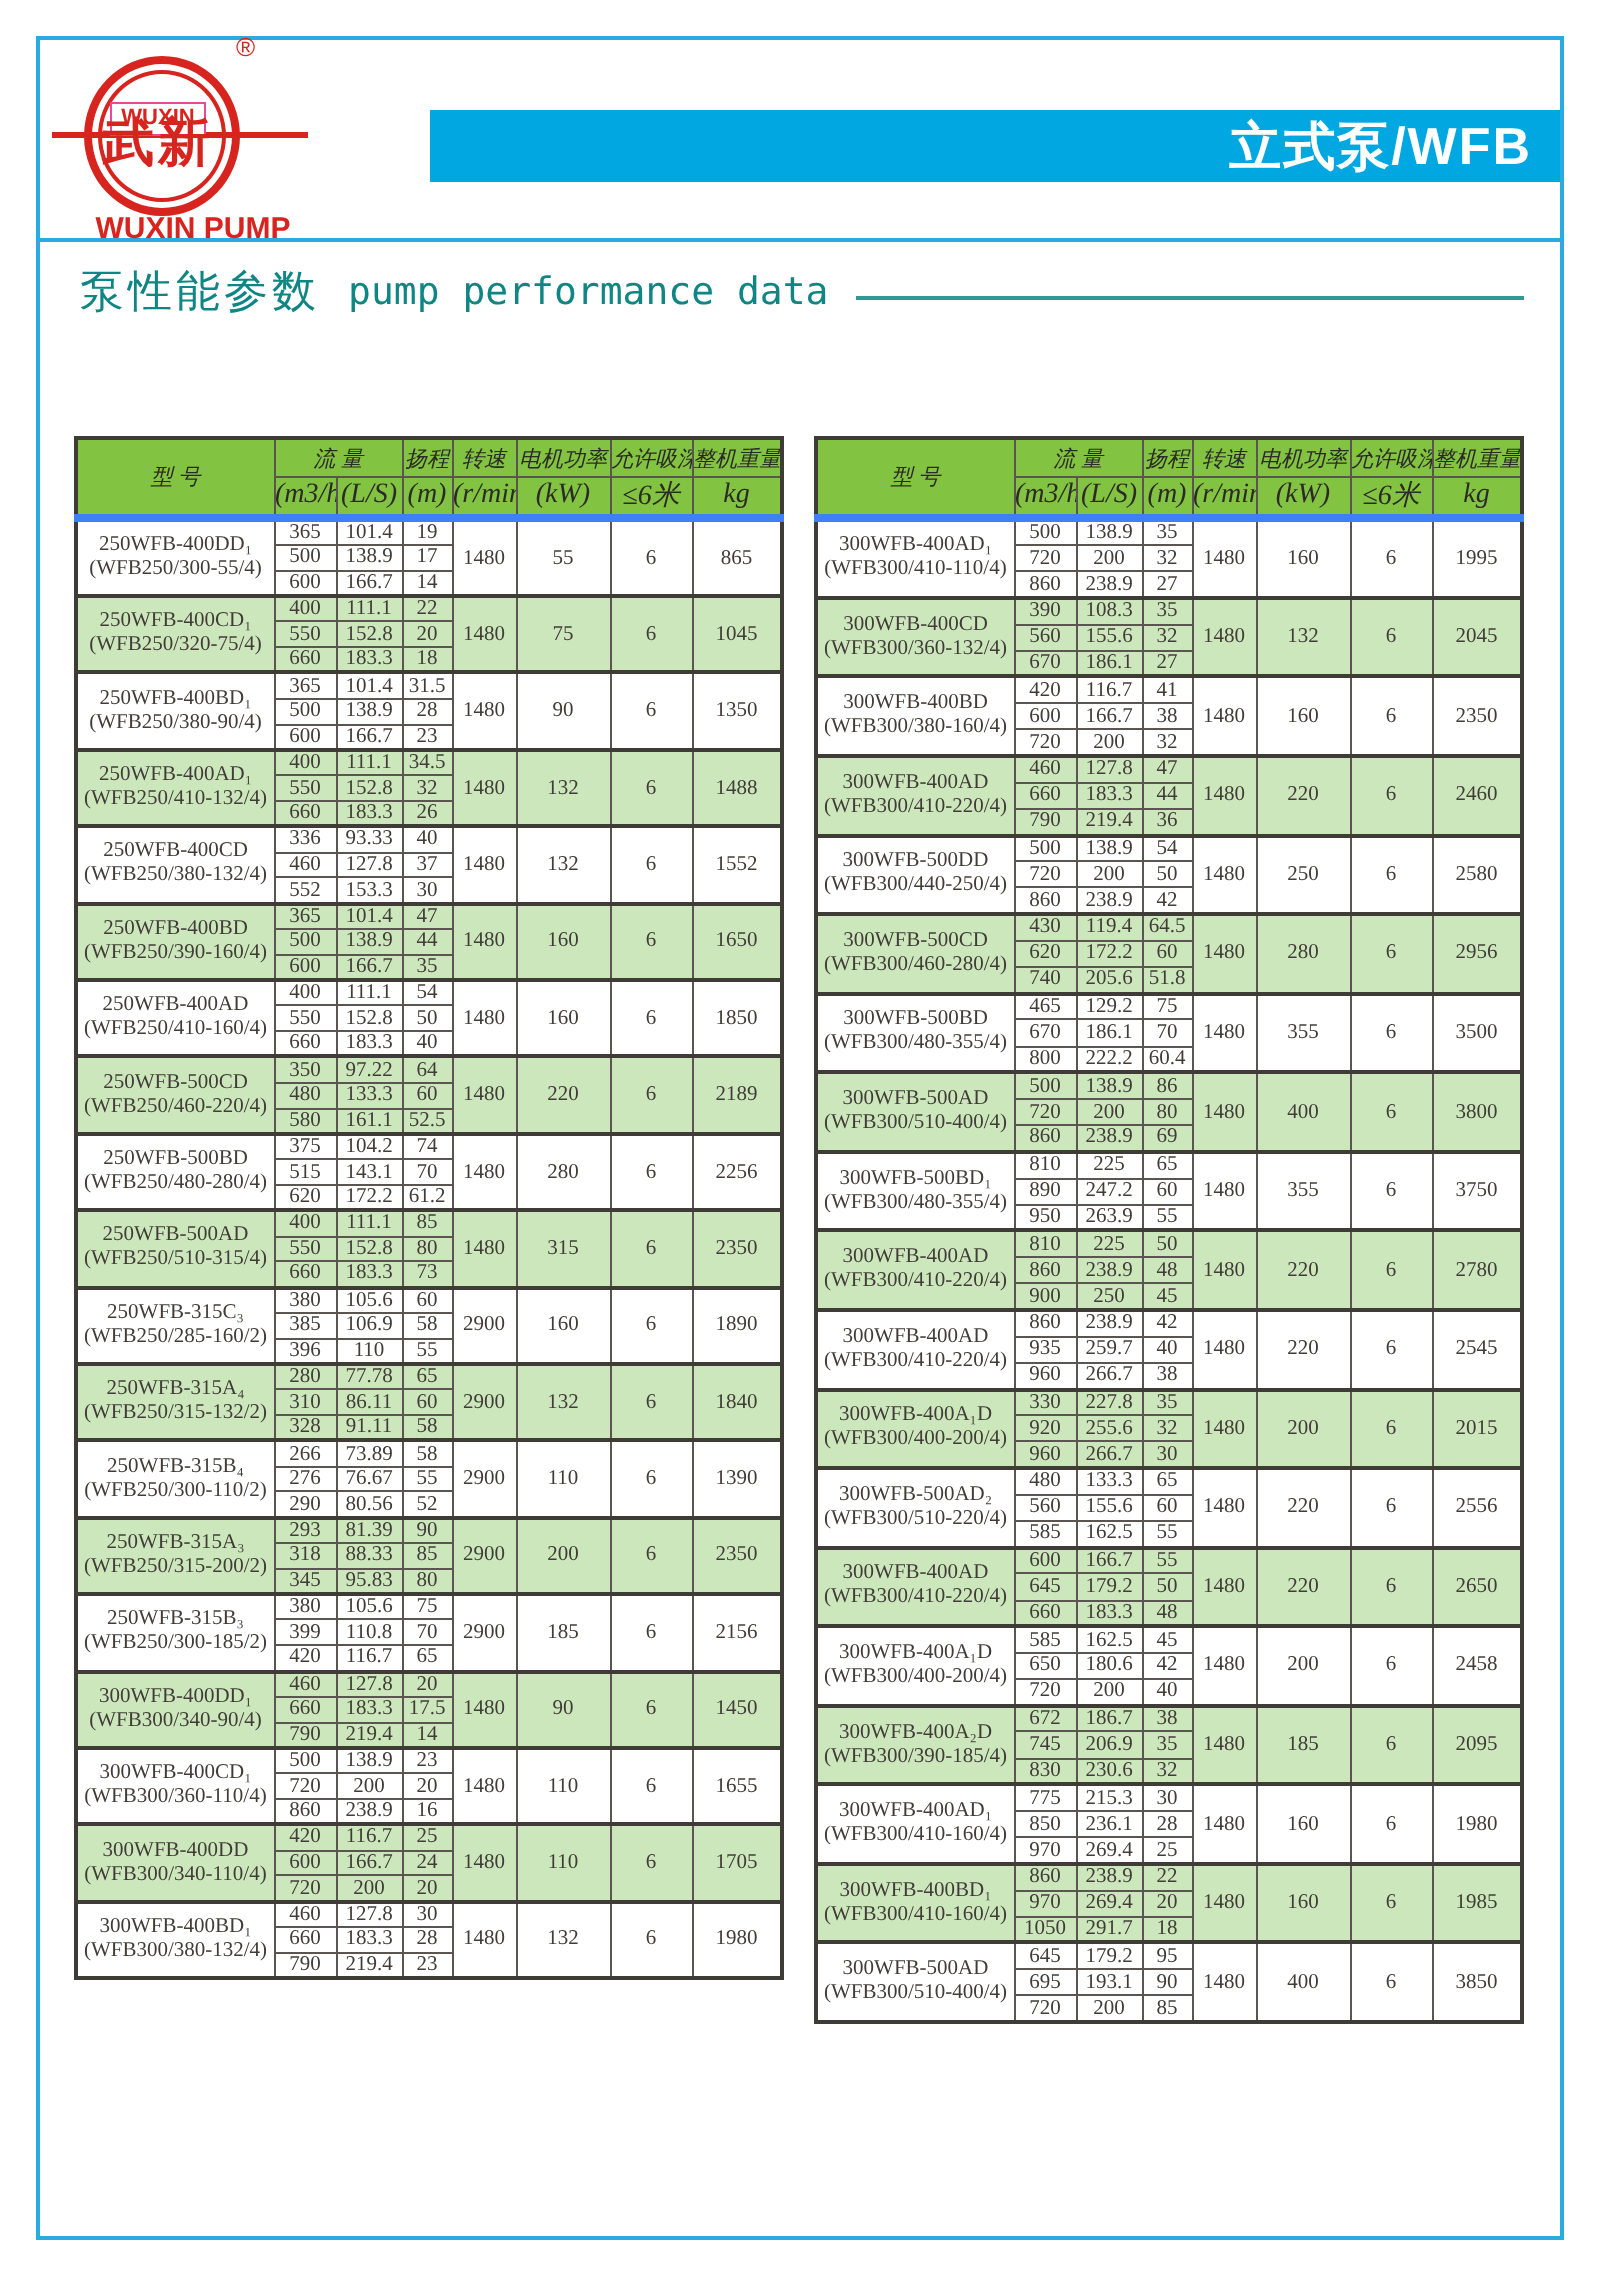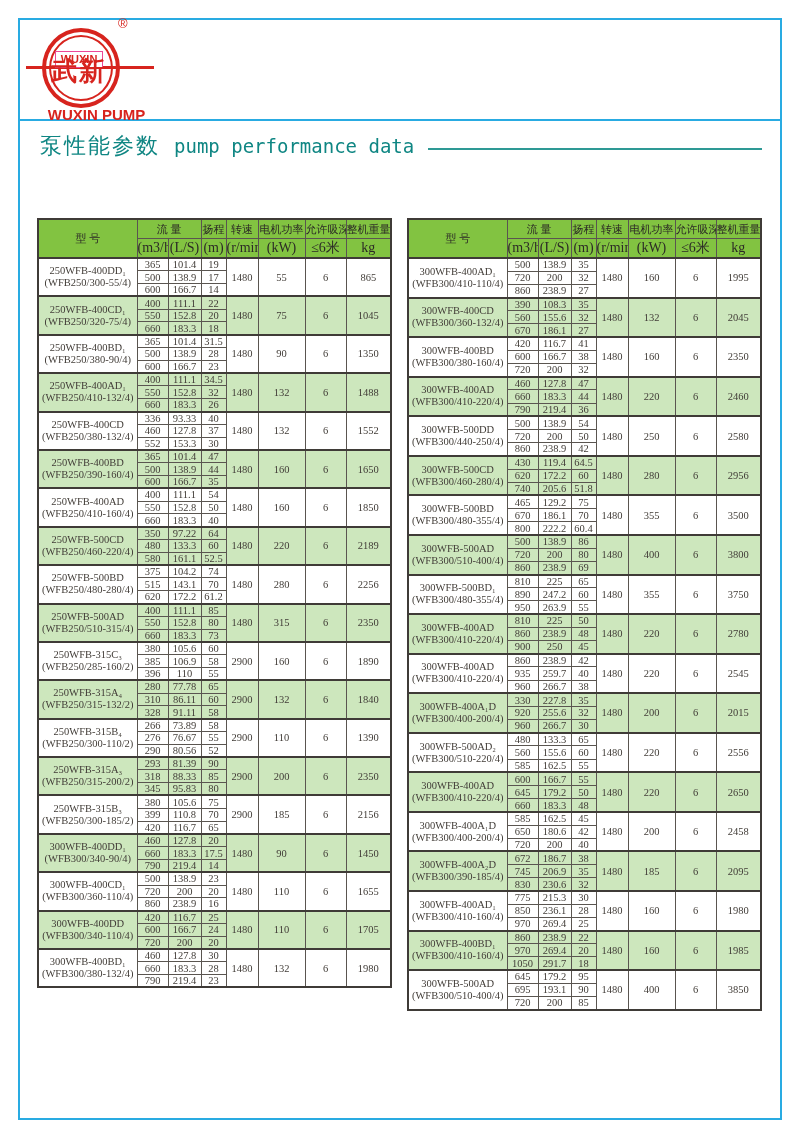--- a/index.html
+++ b/index.html
@@ -41,40 +41,43 @@
   .tbl-left  { position:absolute; left:37px;  top:218px; }
   .tbl-right { position:absolute; left:407px; top:218px; }
   table.ptable { border-collapse:collapse; table-layout:fixed; width:353px;
                  font-family:"Liberation Serif","DejaVu Serif",serif; color:#413c37;
                  border:2px solid #3f3b37; }
   .ptable th, .ptable td { border:1px solid #5a5550; padding:0; text-align:center;
                            overflow:hidden; white-space:nowrap; }
   .ptable thead th { background:#82c341; font-weight:normal; color:#2c2a26; }
   .ptable thead tr.h1 th { height:18px; font-size:11px; }
   .ptable thead tr.h2 th { height:18px; font-size:14px; }
-  .ptable thead { border-bottom:2px solid #3b82f6; }
+  .ptable thead { border-bottom:4px solid #3b82f6;font-style:italic; }
   .ptable td { font-size:10.5px; line-height:11px; }
   .tbl-left  tbody tr { height:12.8px; }
   .tbl-right tbody tr { height:13.2px; }
   .ptable tr.gf td { border-top:2px solid #3f3b37; }
   .ptable tr.g td { background:#cde7bd; }
   .ptable td.model { font-size:10.5px; line-height:12px; }
 
   
   .footer { position:absolute; left:40px; top:1137px; width:726px; text-align:right; color:#29abe2;
             font-size:17px; letter-spacing:2px; }
 </style>
 </head>
 <body>
 
 <div class="page">
 
   <div class="frame"></div>
   <div class="header-sep"></div>
 
+  <div class="banner">
+    <span>立式泵/WFB</span>
+  </div>
 
   <div class="logo">
     <div class="logo-hline"></div>
     <div class="oval-outer"></div>
     <div class="oval-inner"></div>
     <div class="wuxin-box">WUXIN</div>
     <div class="logo-cn">武新</div>
     <div class="logo-reg">®</div>
     <div class="logo-caption">WUXIN PUMP</div>
   </div>

